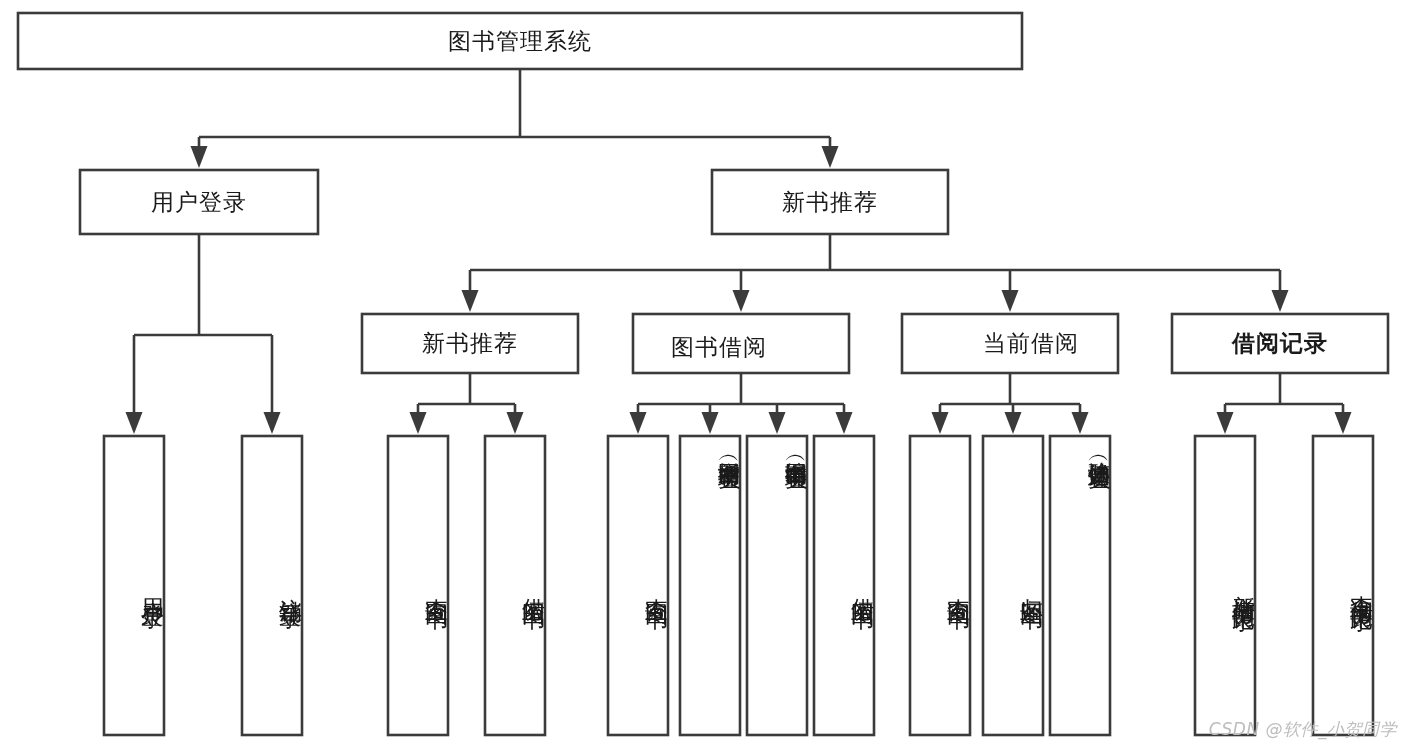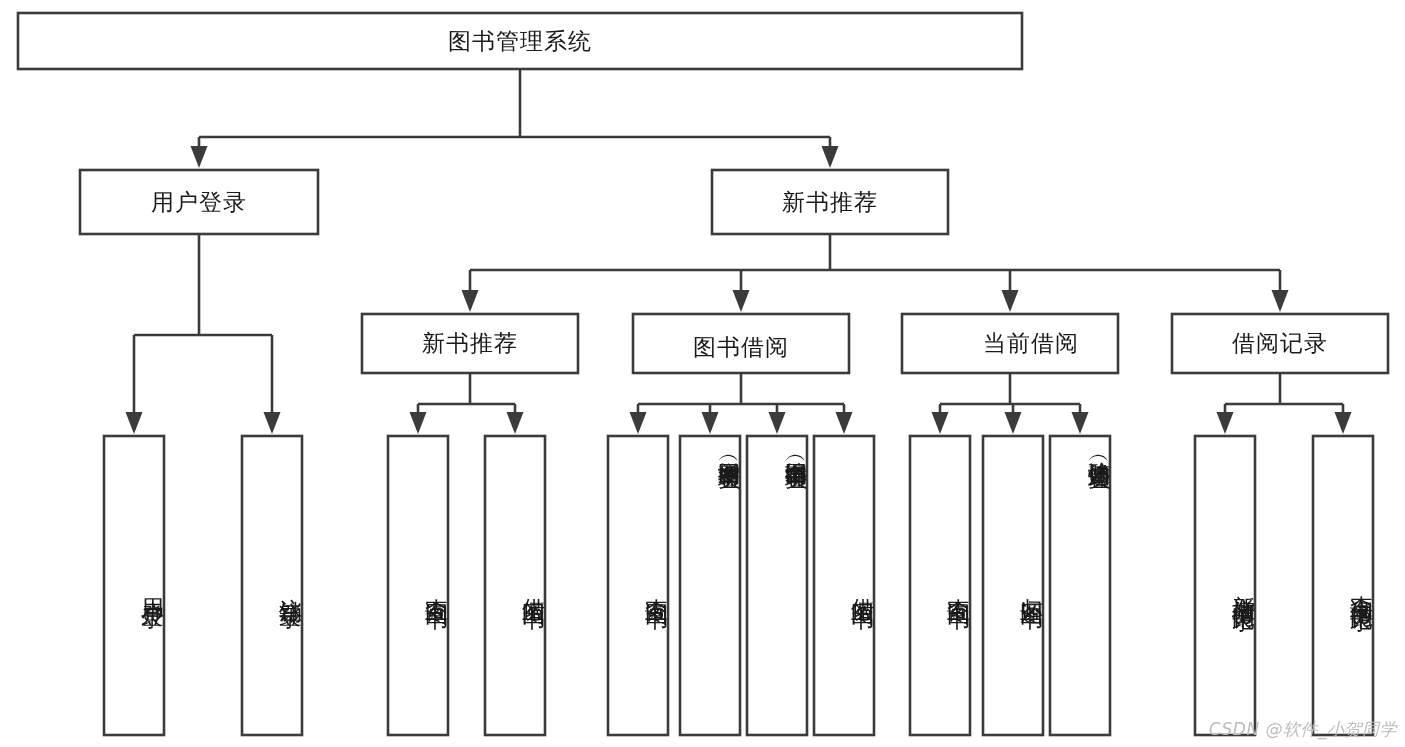--- a/index.html
+++ b/index.html
@@ -179,23 +179,23 @@
         <rect x="1195" y="436" width="60" height="299" class="node-rect"></rect>
         <rect x="1313" y="436" width="60" height="299" class="node-rect"></rect>
       </g>
   </svg>
 
   <div id="labels-layer">
       <div class="hlabel-box" style="left: 18px; top: 13px; width: 1004px; height: 56px;">图书管理系统</div>
       <div class="hlabel-box" style="left: 80px; top: 170px; width: 238px; height: 64px;">用户登录</div>
       <div class="hlabel-box" style="left: 712px; top: 170px; width: 236px; height: 64px;">新书推荐</div>
       <div class="hlabel-box" style="left: 362px; top: 314px; width: 216px; height: 59px;">新书推荐</div>
-      <div class="hlabel-box" style="left: 633px; top: 314px; width: 216px; height: 66px; border-radius: 21px;">图书借阅</div>
+      <div class="hlabel-box" style="left: 611px; top: 314px; width: 216px; height: 66px; border-radius: 21px;">图书借阅</div>
       <div class="hlabel-box" style="left: 902px; top: 314px; width: 216px; height: 59px; padding-left: 21px;">当前借阅</div>
-      <div class="hlabel-box" style="left: 1172px; top: 314px; width: 216px; height: 59px;">借阅记录</div>
+      <div class="hlabel-box" style="left: 1172px; top: 314px; width: 216px; height: 59px; font-weight: bold;">借阅记录</div>
       <div class="vlabel-box" style="left: 104px; top: 440px; width: 60px; height: 291px; justify-content: center;">用户登录</div>
       <div class="vlabel-box" style="left: 242px; top: 440px; width: 60px; height: 291px; justify-content: center;">注销登录</div>
       <div class="vlabel-box" style="left: 388px; top: 440px; width: 60px; height: 291px; justify-content: center;">查询图书</div>
       <div class="vlabel-box" style="left: 485px; top: 440px; width: 60px; height: 291px; justify-content: center;">借阅图书</div>
       <div class="vlabel-box" style="left: 608px; top: 440px; width: 60px; height: 291px; justify-content: center;">查询图书</div>
       <div class="vlabel-box" style="left: 680px; top: 440px; width: 60px; height: 291px; justify-content: flex-start; padding-top: 4px; font-size: 22px; letter-spacing: 1px;">新增图书（管理员）</div>
       <div class="vlabel-box" style="left: 747px; top: 440px; width: 60px; height: 291px; justify-content: flex-start; padding-top: 4px; font-size: 22px; letter-spacing: 1px;">编辑图书（管理员）</div>
       <div class="vlabel-box" style="left: 814px; top: 440px; width: 60px; height: 291px; justify-content: center;">借阅图书</div>
       <div class="vlabel-box" style="left: 910px; top: 440px; width: 60px; height: 291px; justify-content: center;">查询图书</div>
       <div class="vlabel-box" style="left: 983px; top: 440px; width: 60px; height: 291px; justify-content: center;">归还图书</div>

